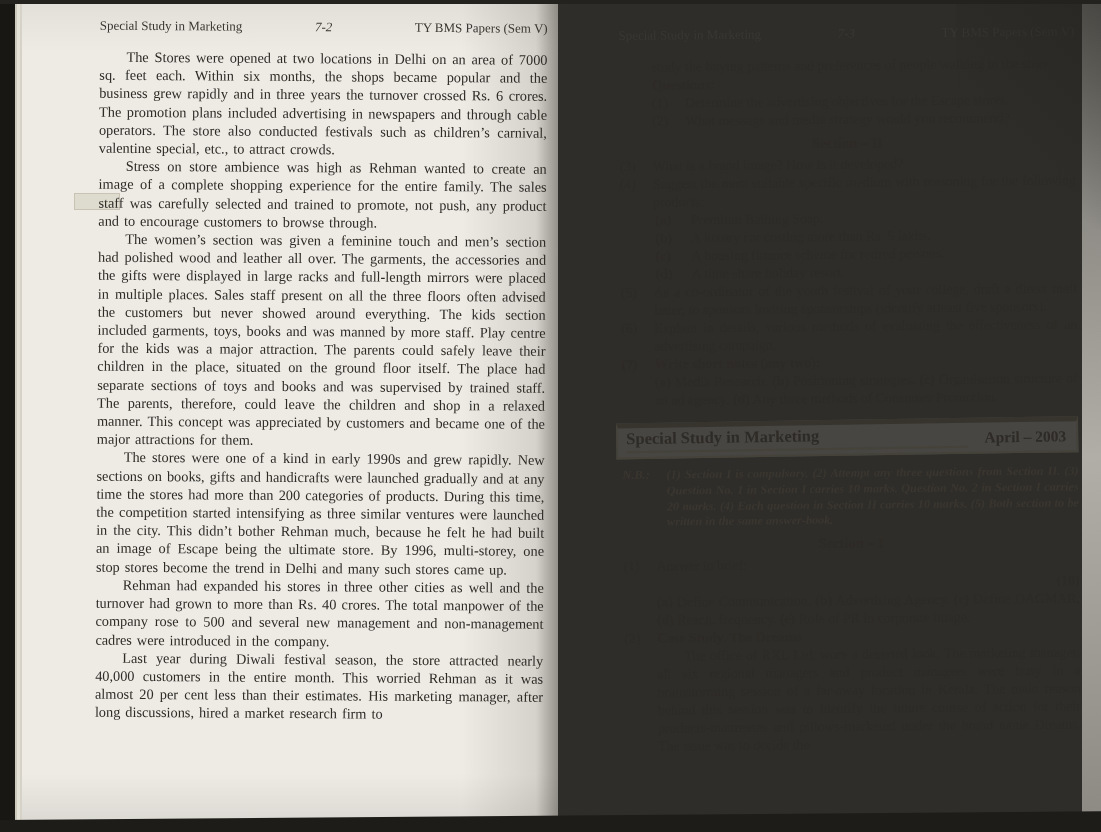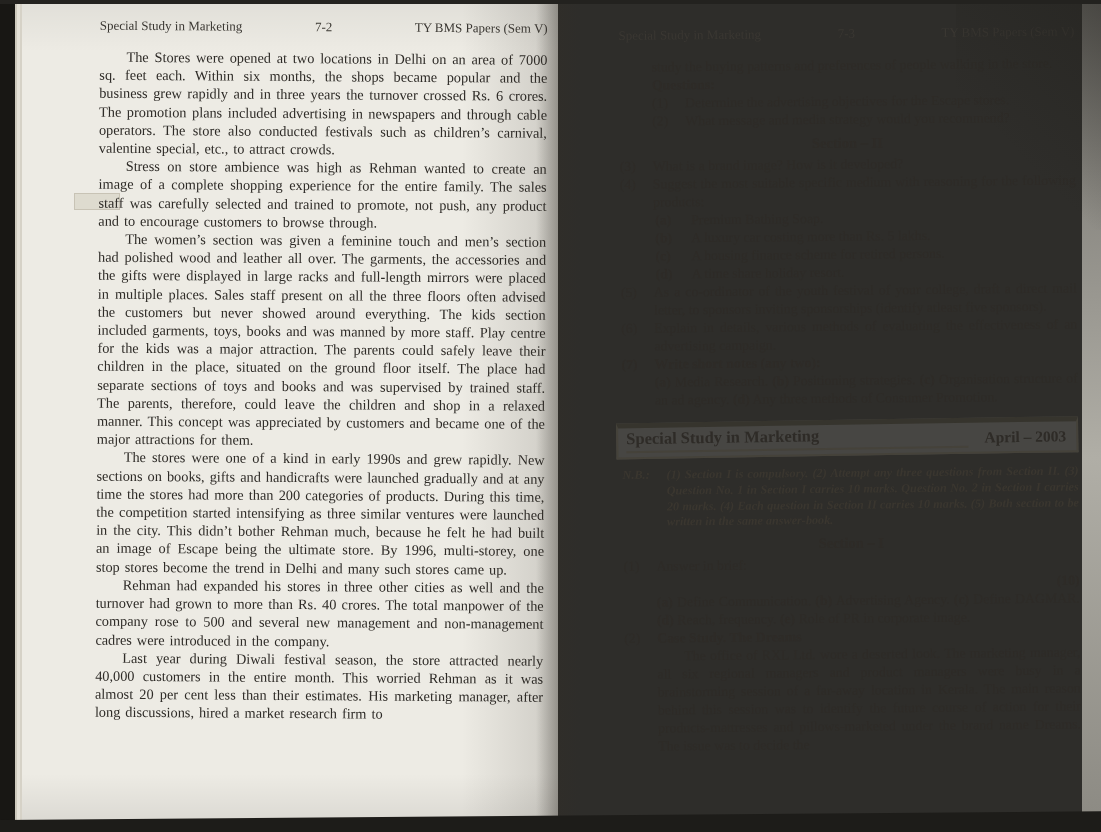--- a/index.html
+++ b/index.html
@@ -40,21 +40,21 @@
       linear-gradient(to left, rgba(40,36,30,0.12), rgba(40,36,30,0) 8%),
       #ecead f:
     background-color:#eceae3;
   }
   .inner-left  { position:absolute; inset:0; padding:16px 13px 0 75px; transform:rotate(0.4deg); }
   .inner-right { position:absolute; inset:0; padding:22px 8px 0 64px;  transform:rotate(-0.55deg); }
 
   
   .hdr { display:flex; align-items:baseline; font-size:13px; color:#3a3732; margin-bottom:14px; }
   .hdr .h-l { flex:1; text-align:left; }
-  .hdr .h-c { flex:0 0 auto; }
+  .hdr .h-c { flex:0 0 auto;font-style:italic; }
   .hdr .h-r { flex:1; text-align:right; }
 
   .body-left { font-size:14.3px; line-height:18.2px; text-align:justify; word-spacing:1.4px; }
   .body-left p { margin:0; text-indent:27px; }
 
   .stamp { position:absolute; left:52px; top:190px; width:44px; height:15px;
     background:rgba(205,199,182,0.45); border:1px solid rgba(160,152,132,0.35); }
 
   .rp { font-size:13.8px; line-height:18px; }
   .indent-block { margin-left:33px; }

